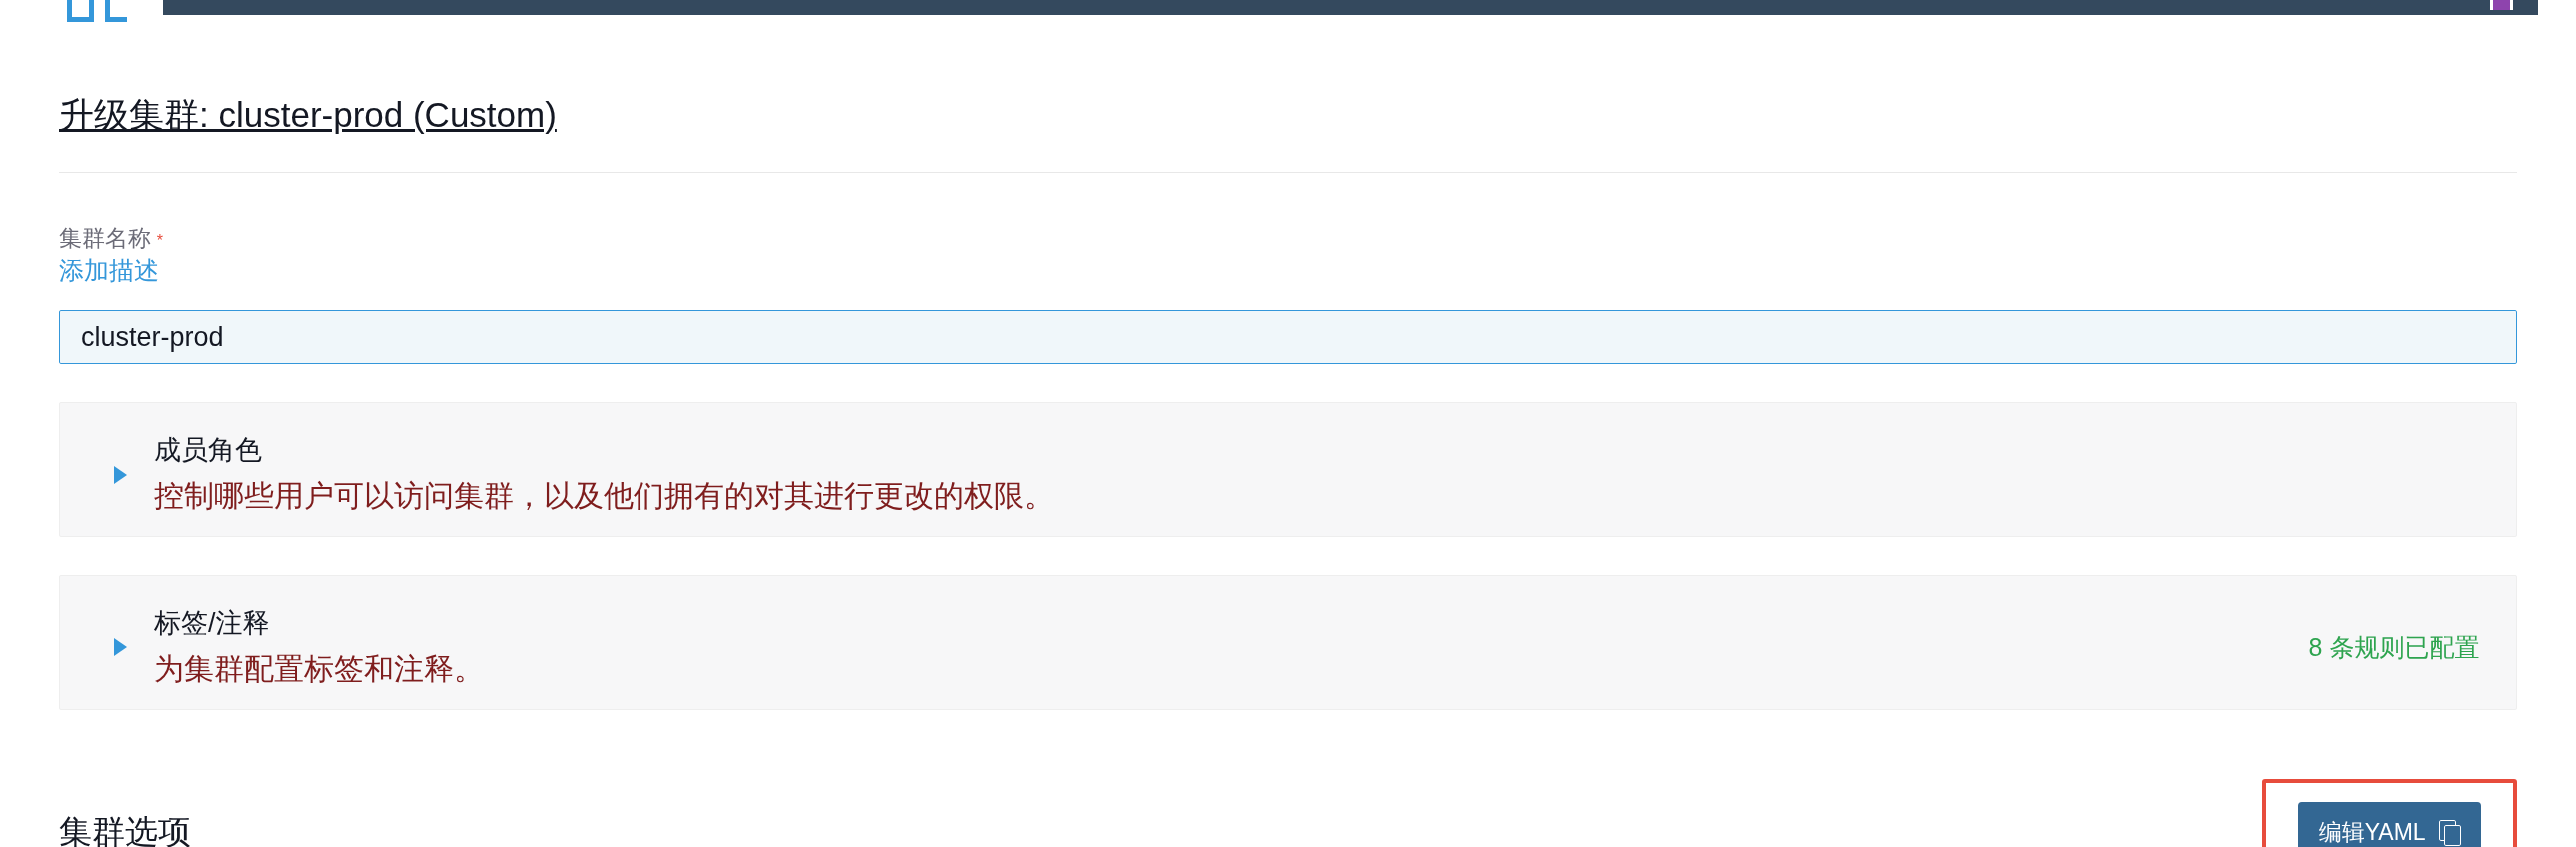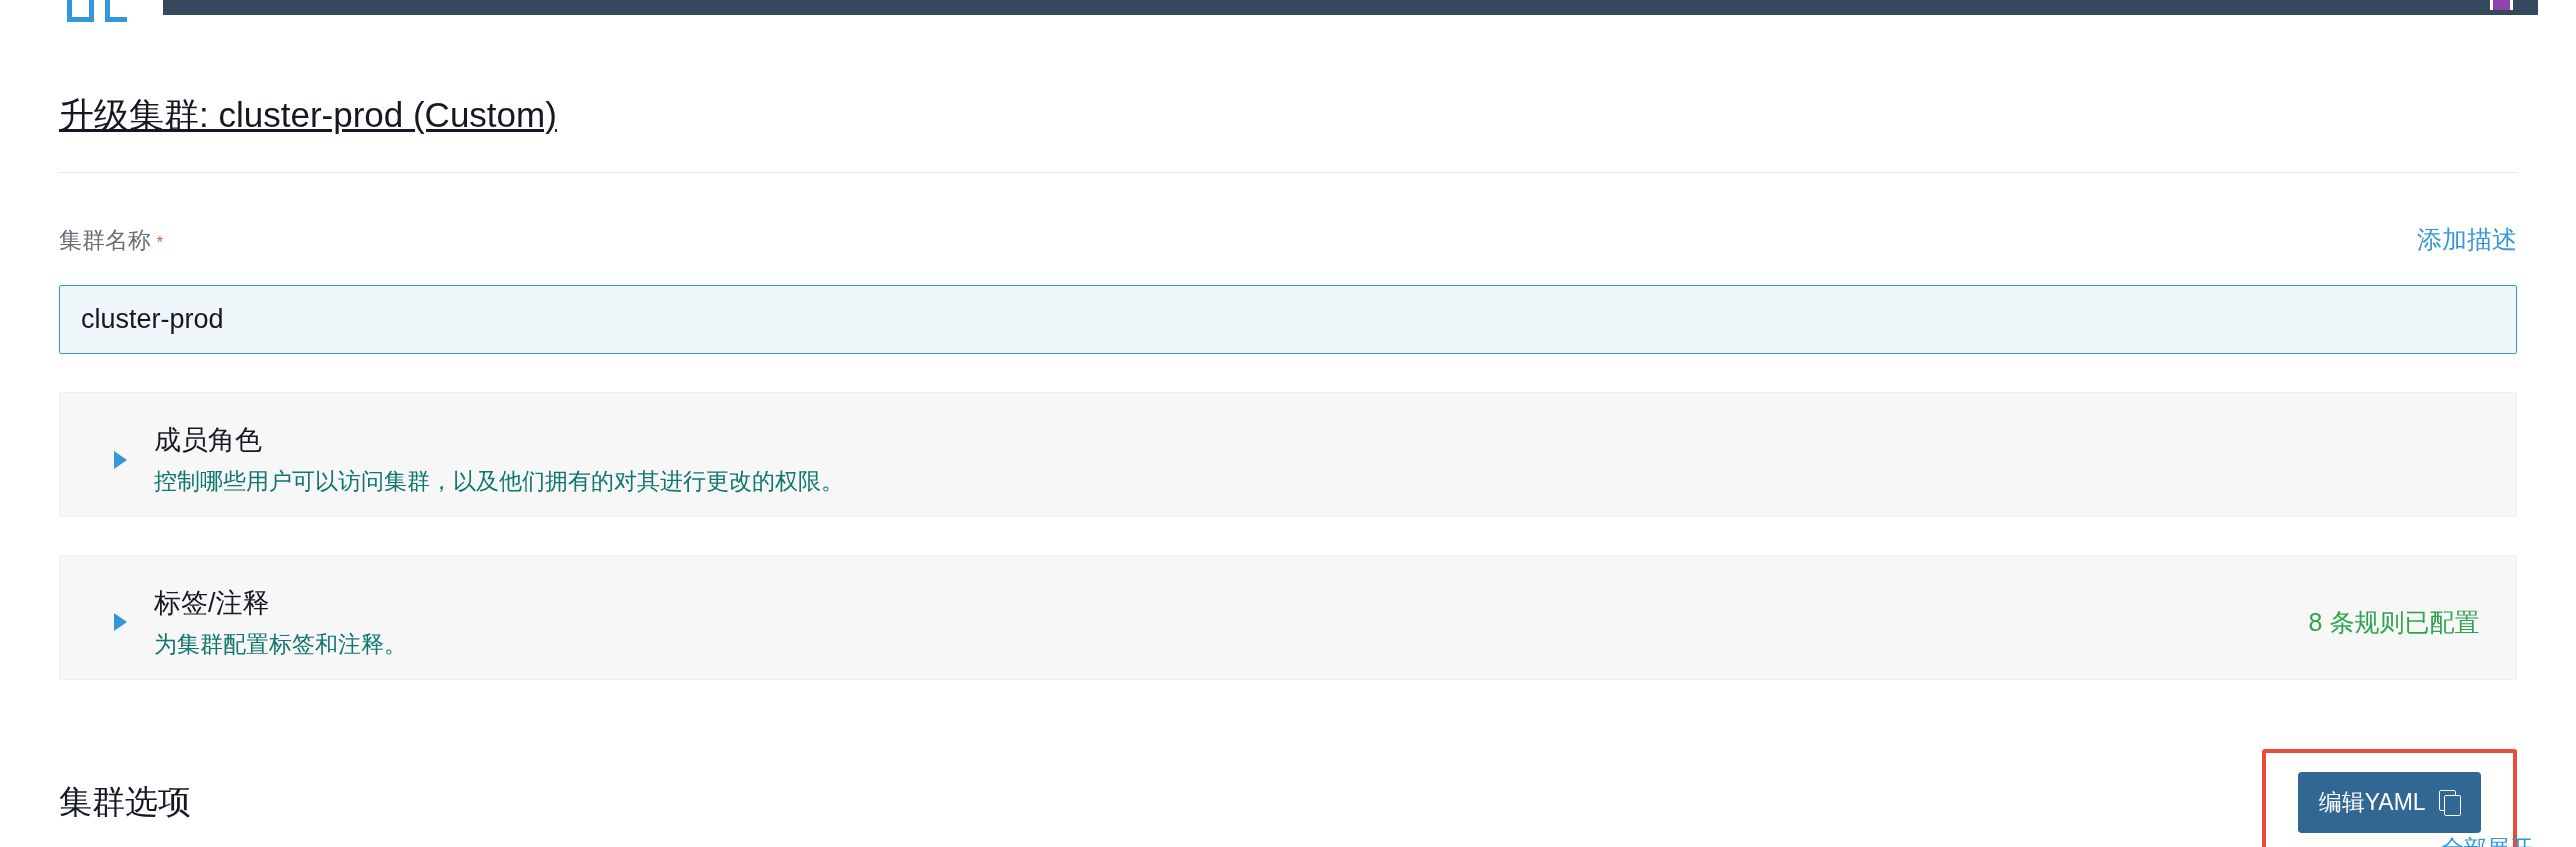--- a/index.html
+++ b/index.html
@@ -68,39 +68,40 @@
       color: #141823;
       padding-bottom: 33px;
       border-bottom: 1px solid #e8e8e8;
       margin-bottom: 50px;
       text-decoration: underline;
     }
     .field-row {
       display: flex;
       justify-content: space-between;
       align-items: baseline;
-      margin-bottom: 29px;
+      margin-bottom: 23px;
+      flex-direction: column;
     }
     .field-label {
       font-size: 23px;
       color: #6c6c78;
       font-weight: 400;
     }
     .required-star {
       color: #e74c3c;
       margin-left: 5.8px;
     }
     .link-action {
       font-size: 25px;
       color: #3497da;
       cursor: pointer;
     }
     .text-input {
       width: 100%;
-      height: 69px;
+      height: 54px;
       border: 1.9px solid #3497da;
       background: #f0f7fa;
       font-size: 27px;
       padding: 8px 21px;
       color: #141823;
       outline: none;
       border-radius: 1.9px;
     }
     .expandable-section {
       margin-top: 38px;
@@ -130,22 +131,22 @@
       display: flex;
       flex-direction: column;
       gap: 7.7px;
     }
     .expandable-title {
       font-size: 27px;
       color: #141823;
       font-weight: 400;
     }
     .expandable-desc {
-      font-size: 23px;
-      color: #0f766e;
+      font-size: 30px;
+      color: #7f1d1d;
     }
     .status-badge {
       font-size: 25px;
       color: #2ea44f;
       padding-right: 9.6px;
     }
     .cluster-options-row {
       display: flex;
       justify-content: space-between;
       align-items: center;

